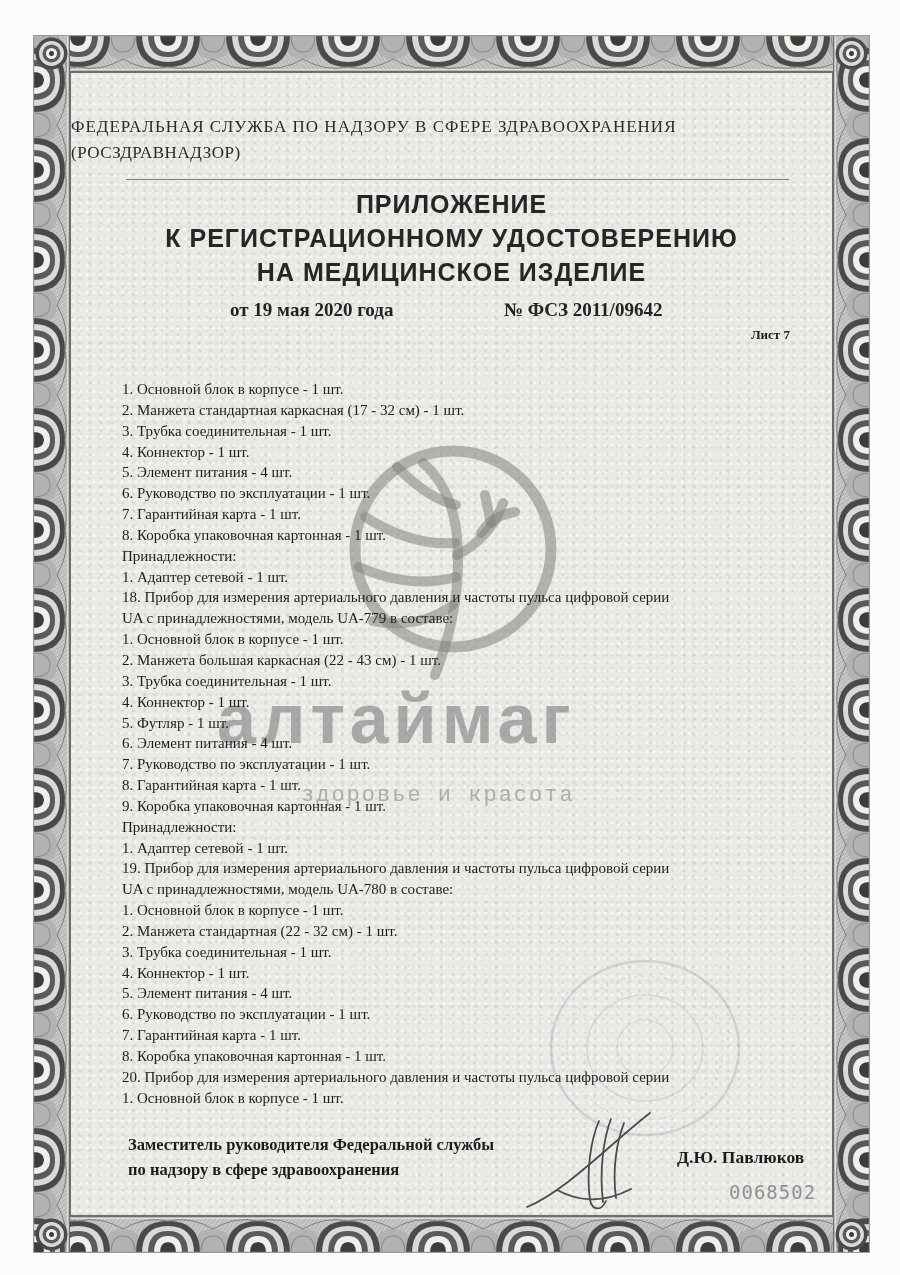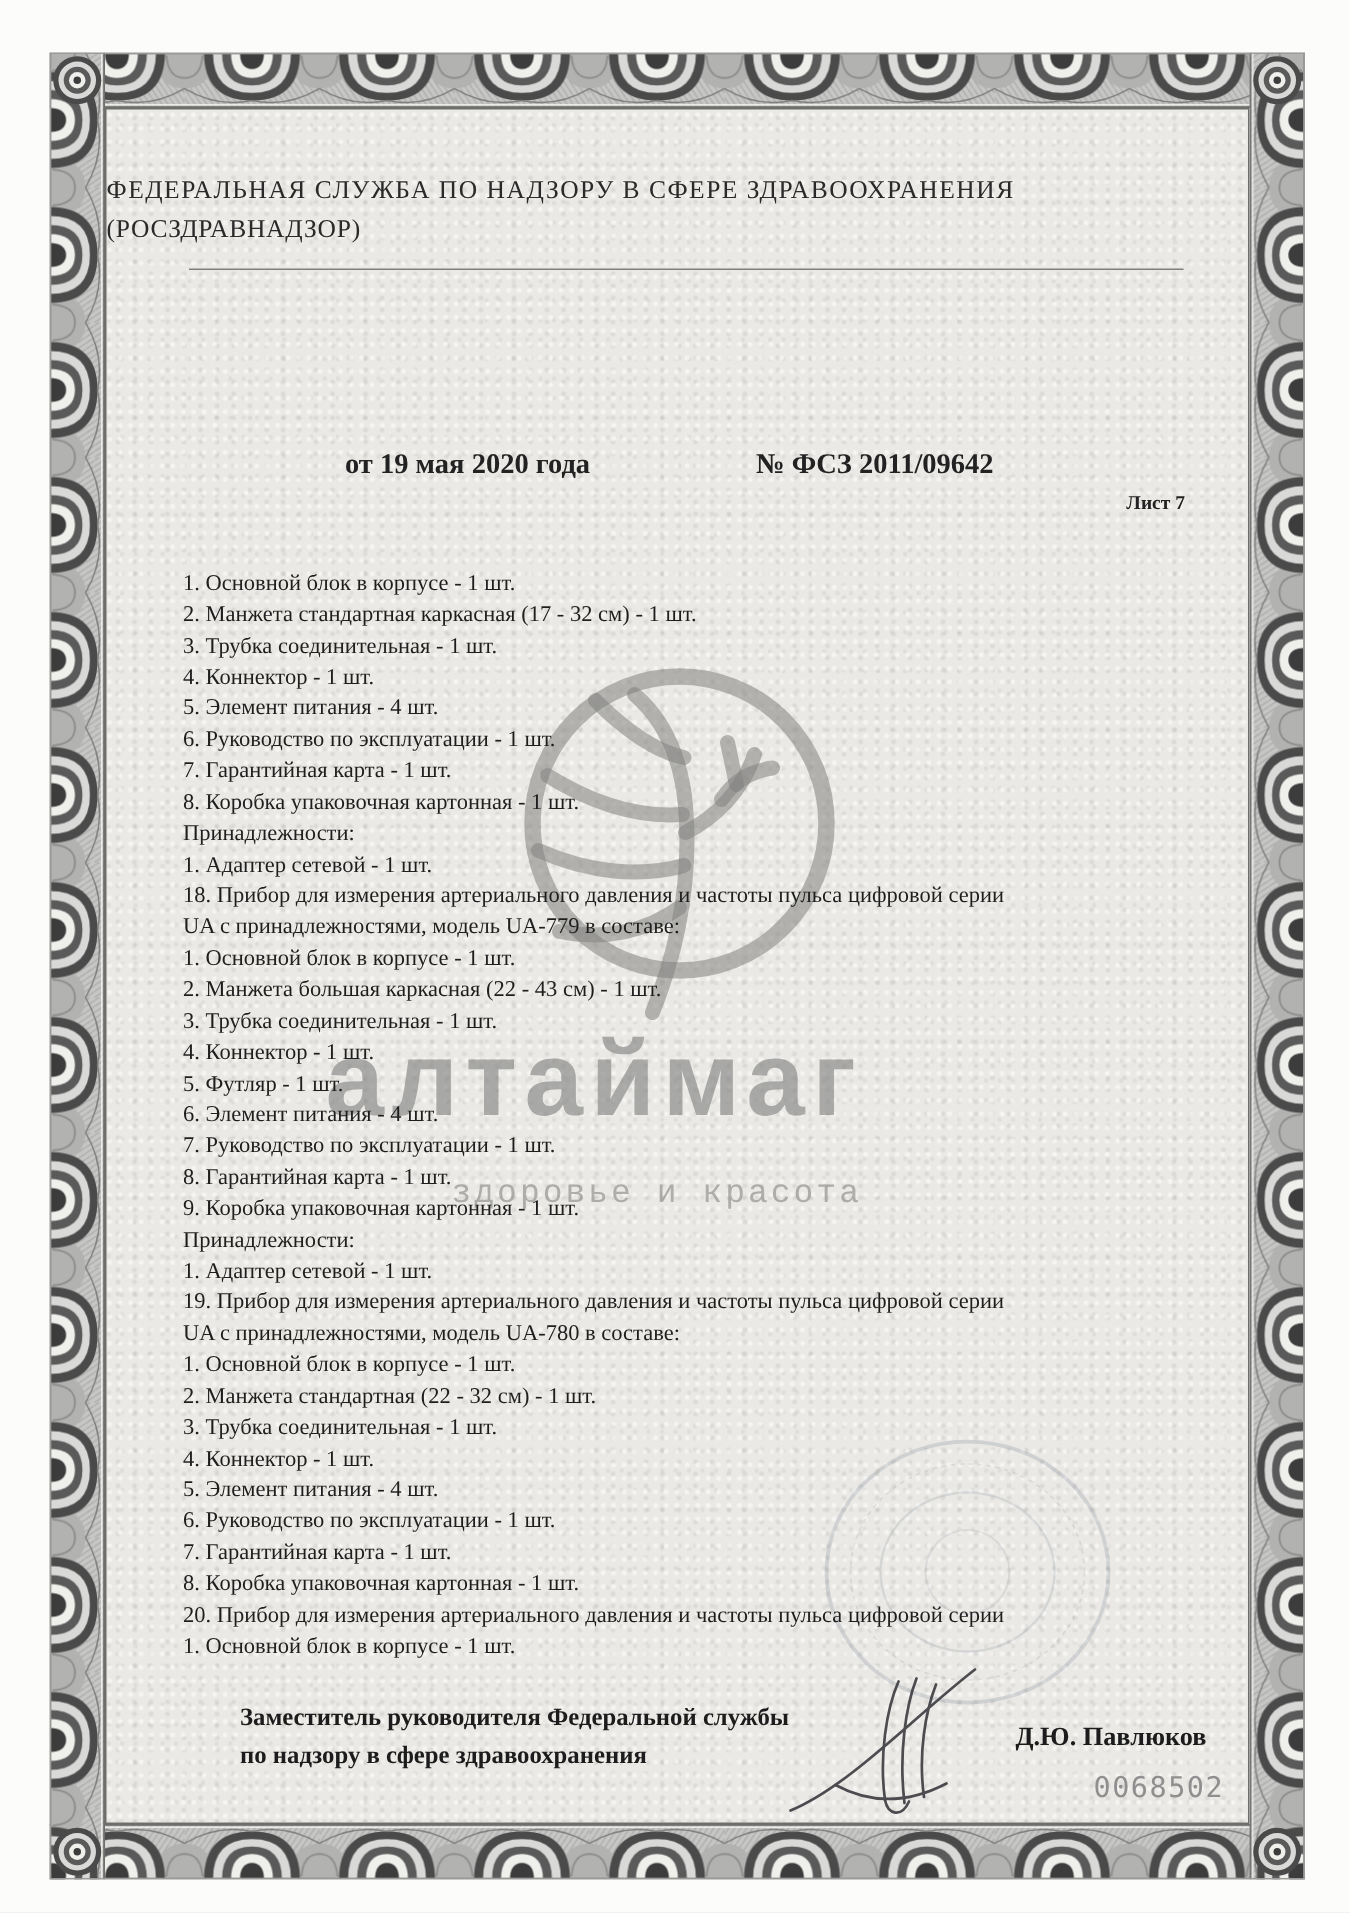--- a/index.html
+++ b/index.html
@@ -37,21 +37,21 @@
   .datelabel{position:absolute;left:159px;top:0;}
   .numlabel{position:absolute;left:421px;top:0;margin-left:12px;}
   .sheet{position:absolute;top:254px;right:42px;font-weight:bold;font-size:13px;color:#222;}
 
   .bodylist{
     position:absolute;top:306px;left:51px;width:674px;
     font-size:15px;line-height:20.85px;color:#1e1e1e;
   }
   .bodylist div{white-space:normal;}
 
-  .footer-title{position:absolute;left:57px;font-weight:bold;font-size:16.5px;color:#1c1c1c;margin-left:32px;}
+  .footer-title{position:absolute;left:57px;font-weight:bold;font-size:16.5px;color:#1c1c1c;}
   .footer-title.f1{top:1062px;}
   .footer-title.f2{top:1087px;text-align:right;}
   .signer-name{position:absolute;left:606px;top:1074px;font-weight:bold;font-size:17.5px;color:#1c1c1c;}
   .serial{
     position:absolute;left:658px;top:1108px;
     font-family:"DejaVu Sans Mono", monospace;font-size:19px;letter-spacing:1px;color:#8f8f8f;
   }
 
   .brandmark{
     position:absolute;left:146px;top:606px;
@@ -154,20 +154,25 @@
         <ellipse cx="100" cy="95" rx="78" ry="72" fill="none" stroke="rgba(100,110,130,.14)" stroke-width="1.2" stroke-dasharray="3 3"></ellipse>
         <ellipse cx="100" cy="95" rx="58" ry="53" fill="none" stroke="rgba(100,110,130,.16)" stroke-width="1.6"></ellipse>
         <circle cx="100" cy="95" r="28" fill="none" stroke="rgba(100,110,130,.12)" stroke-width="1.4"></circle>
       </svg>
     </div>
 
     <div class="layer content">
       <div class="agency l1">ФЕДЕРАЛЬНАЯ СЛУЖБА ПО НАДЗОРУ В СФЕРЕ ЗДРАВООХРАНЕНИЯ</div>
       <div class="agency l2">(РОСЗДРАВНАДЗОР)</div>
       <div class="divider"></div>
+      <div class="titleblock">
+        <div>ПРИЛОЖЕНИЕ</div>
+        <div>К РЕГИСТРАЦИОННОМУ УДОСТОВЕРЕНИЮ</div>
+        <div>НА МЕДИЦИНСКОЕ ИЗДЕЛИЕ</div>
+      </div>
       <div class="daterow">
         <span class="datelabel">от 19 мая 2020 года</span>
         <span class="numlabel">№  ФСЗ 2011/09642</span>
       </div>
       <div class="sheet">Лист 7</div>
 
       <div class="bodylist">
           <div>1. Основной блок в корпусе - 1 шт.</div>
           <div>2. Манжета стандартная каркасная (17 - 32 см) - 1 шт.</div>
           <div>3. Трубка соединительная - 1 шт.</div>

